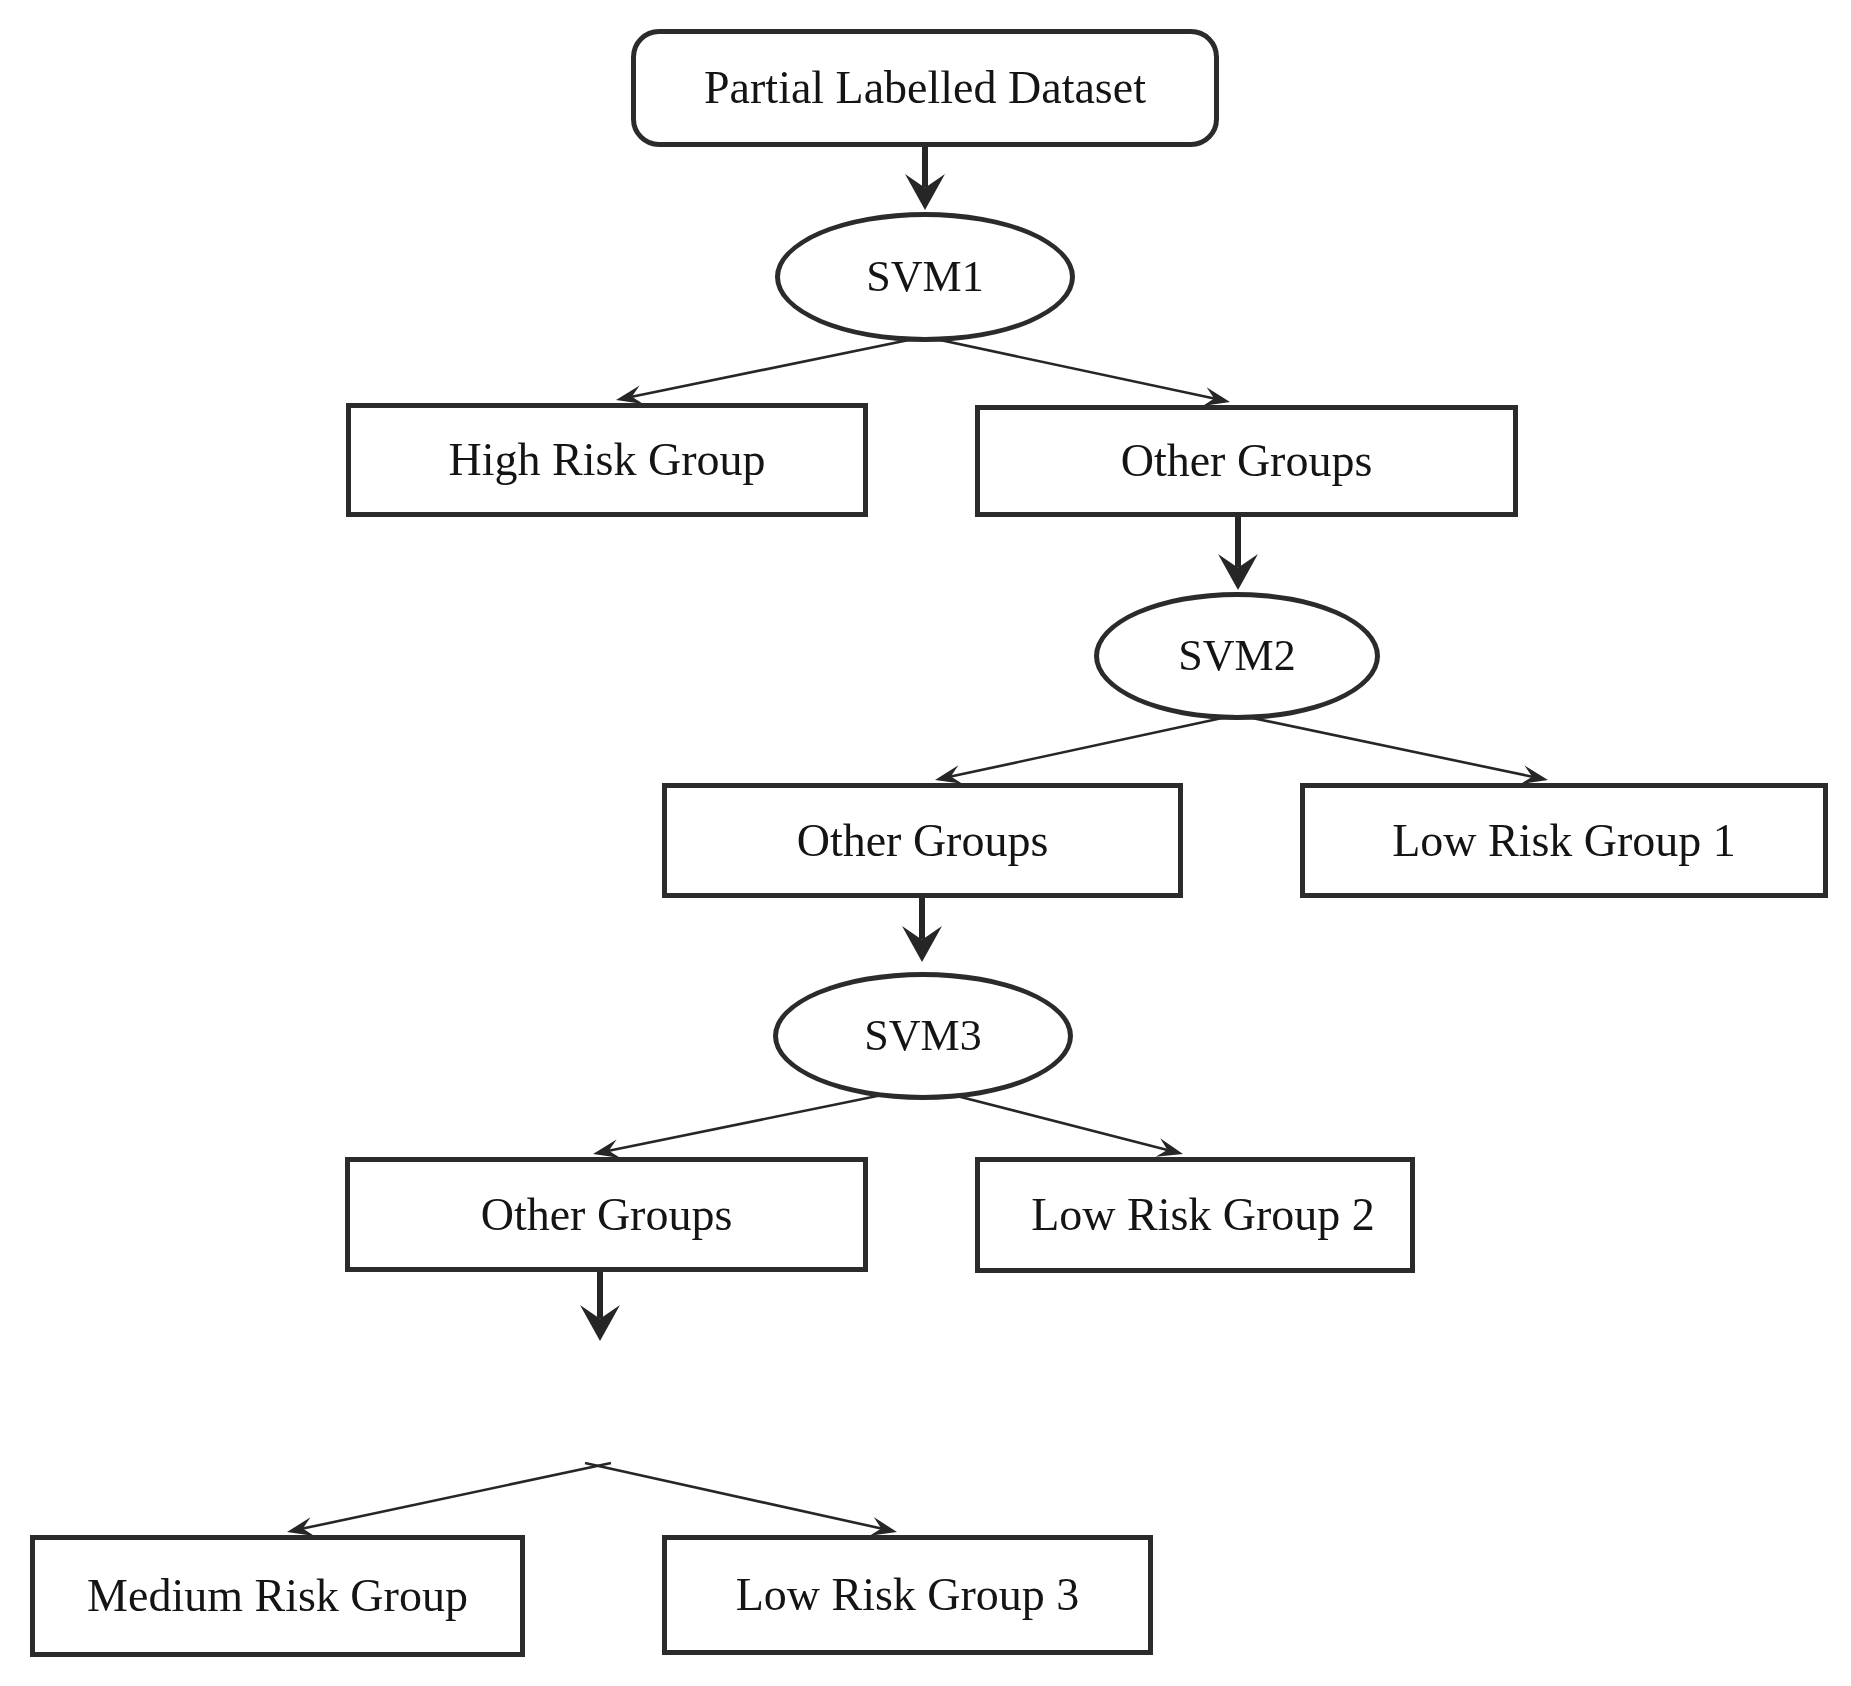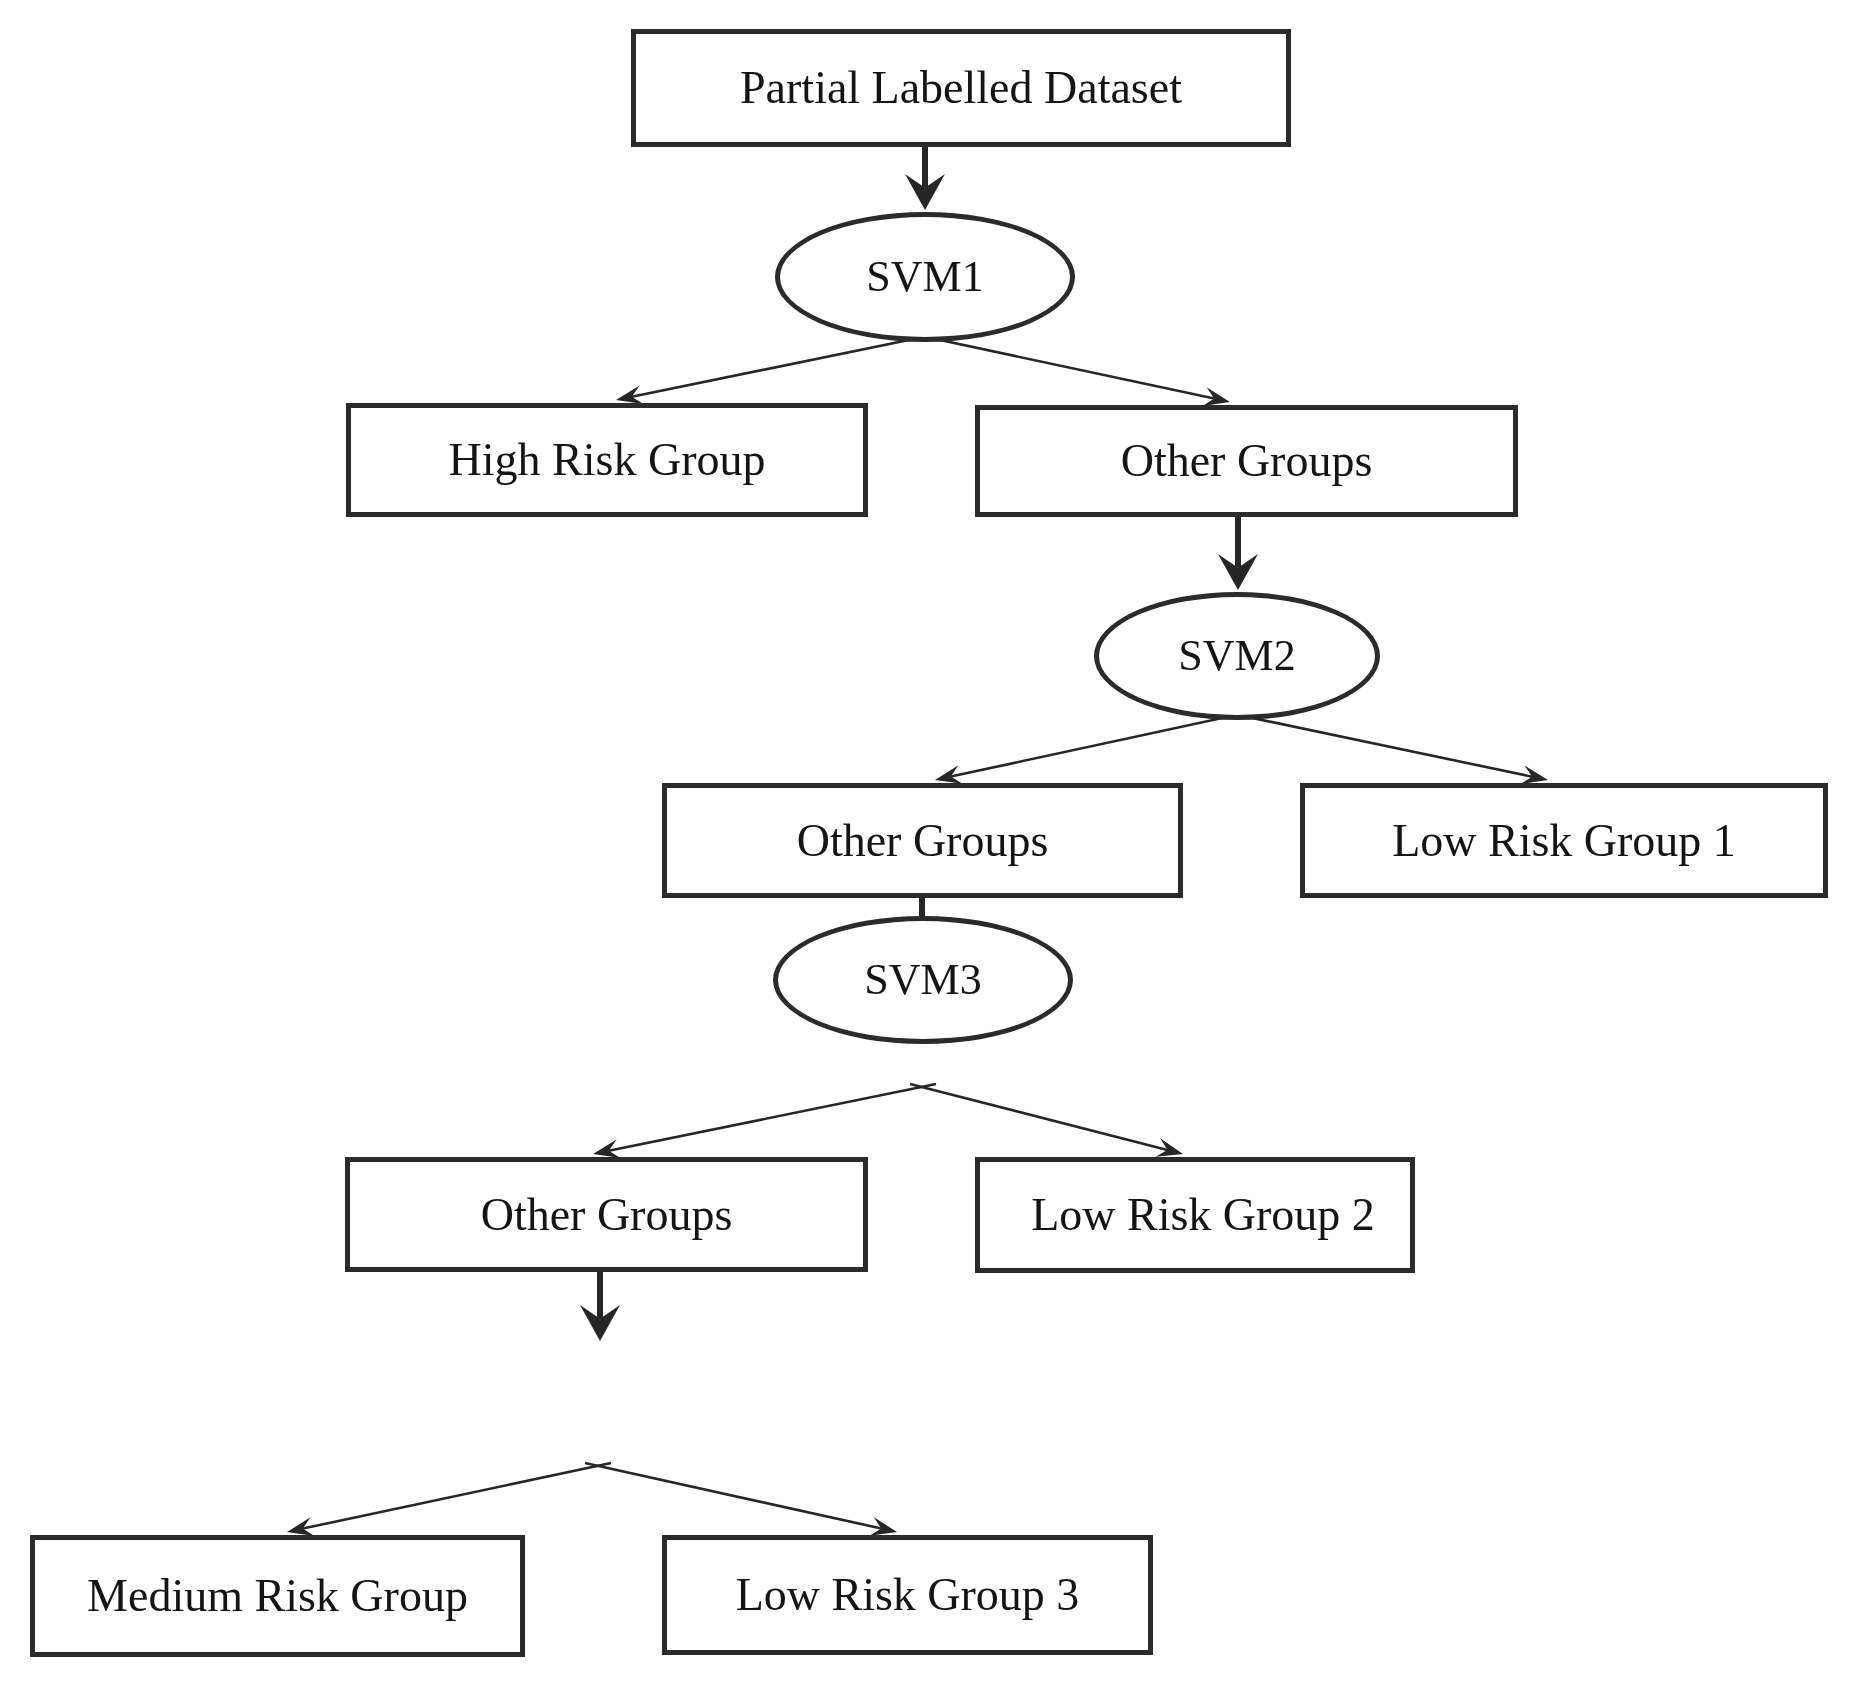--- a/index.html
+++ b/index.html
@@ -80,21 +80,21 @@
       <polygon points="616.0,400.0 639.6,385.5 631.8,396.8 643.4,404.1" fill="#262626"></polygon>
       <polygon points="1230.0,402.0 1202.6,405.9 1214.2,398.6 1206.6,387.3" fill="#262626"></polygon>
       <polygon points="935.0,780.0 958.4,765.2 950.8,776.6 962.4,783.8" fill="#262626"></polygon>
       <polygon points="1548.0,780.0 1520.6,784.0 1532.2,776.7 1524.5,765.4" fill="#262626"></polygon>
       <polygon points="593.0,1154.0 616.6,1139.5 608.8,1150.8 620.4,1158.1" fill="#262626"></polygon>
       <polygon points="1183.0,1154.0 1155.5,1156.7 1167.4,1150.0 1160.2,1138.3" fill="#262626"></polygon>
       <polygon points="287.0,1532.0 310.5,1517.3 302.8,1528.6 314.4,1535.9" fill="#262626"></polygon>
       <polygon points="897.0,1532.0 869.6,1535.7 881.3,1528.5 873.7,1517.1" fill="#262626"></polygon>
     </svg>
 
-  <div class="node rect" style="left:631px; top:29px; width:660px; height:118px;">
+  <div class="node rect" style="left:631px; top:29px; width:588px; height:118px;border-radius:28px;">
     <span>Partial Labelled Dataset</span>
   </div>
 
   <div class="node ellipse" style="left:775px; top:212px; width:300px; height:130px;">
     <span>SVM1</span>
   </div>
 
   <div class="node rect" style="left:346px; top:403px; width:522px; height:114px;">
     <span>High Risk Group</span>
   </div>
@@ -108,21 +108,21 @@
   </div>
 
   <div class="node rect" style="left:662px; top:783px; width:521px; height:115px;">
     <span>Other Groups</span>
   </div>
 
   <div class="node rect" style="left:1300px; top:783px; width:528px; height:115px;">
     <span>Low Risk Group 1</span>
   </div>
 
-  <div class="node ellipse" style="left:773px; top:916px; width:300px; height:128px;">
+  <div class="node ellipse" style="left:773px; top:972px; width:300px; height:128px;">
     <span>SVM3</span>
   </div>
 
   <div class="node rect" style="left:345px; top:1157px; width:523px; height:115px;">
     <span>Other Groups</span>
   </div>
 
   <div class="node rect" style="left:975px; top:1157px; width:440px; height:116px;padding-left:16px;">
     <span>Low Risk Group 2</span>
   </div>

